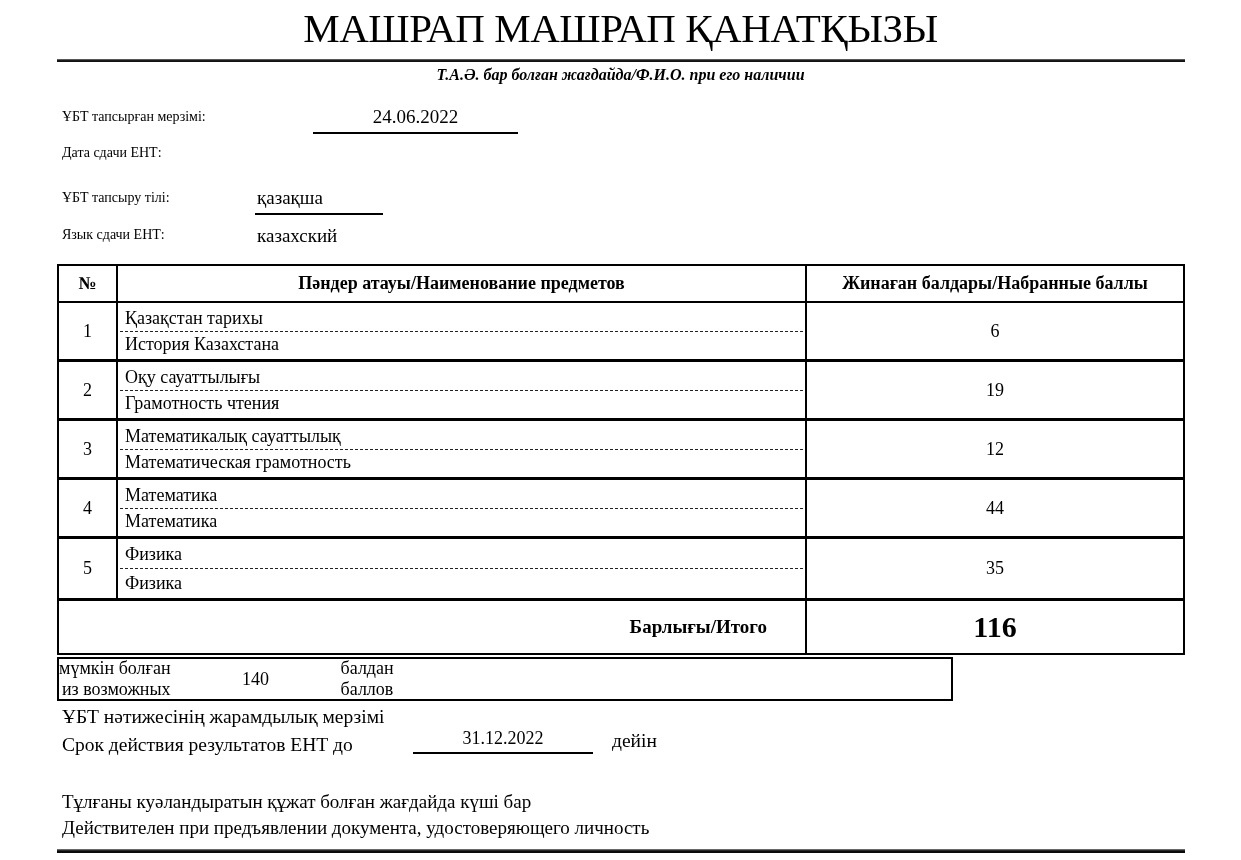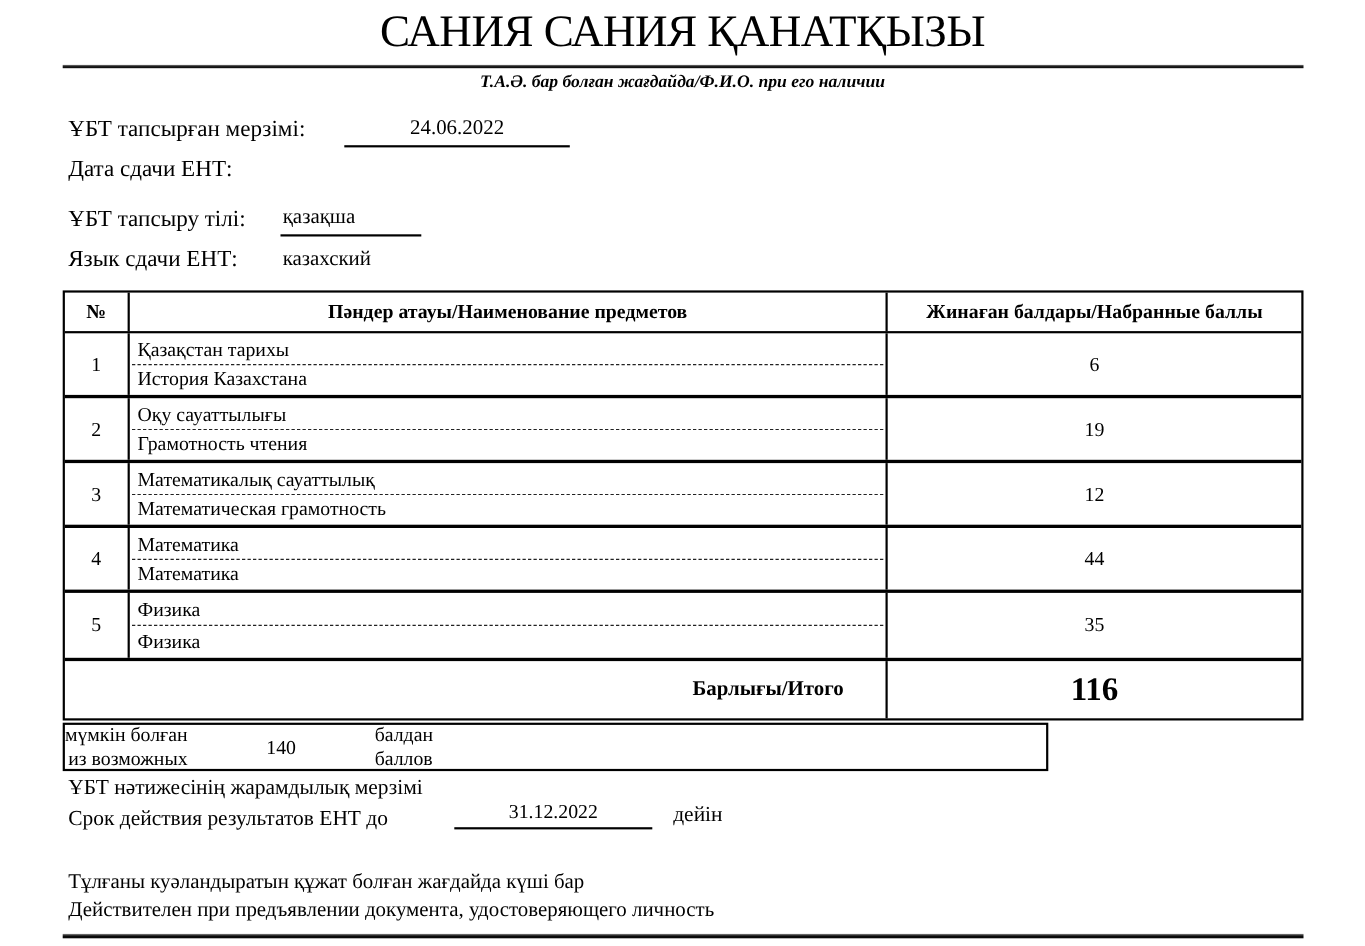--- a/index.html
+++ b/index.html
@@ -38,21 +38,21 @@
     width: 100%;
     text-align: center;
     font-style: italic;
     font-weight: bold;
     font-size: 16px;
   }
 
   
   .lbl {
     position: absolute;
-    font-size: 21px;
+    font-size: 14px;
     line-height: 24px;
     white-space: nowrap;
   }
   .val-underline {
     position: absolute;
     font-size: 19px;
     line-height: 22px;
     border-bottom: 2px solid #000;
     padding-bottom: 4px;
     text-align: center;
@@ -167,21 +167,21 @@
     left: 57px; top: 849px;
     width: 1128px; height: 4px;
     background: linear-gradient(to bottom, #888 0%, #0a0a0a 50%);
   }
 </style>
 </head>
 <body>
 
 <div class="page">
 
-  <h1 class="title">САНИЯ САНИЯ ҚАНАТҚЫЗЫ</h1>
+  <h1 class="title">МАШРАП МАШРАП ҚАНАТҚЫЗЫ</h1>
   <div class="title-rule"></div>
   <div class="subtitle">Т.А.Ә. бар болған жағдайда/Ф.И.О. при его наличии</div>
 
   <div class="lbl" style="left:62px; top:105px;">ҰБТ тапсырған мерзімі:</div>
   <div class="val-underline" style="left:313px; top:106px; width:205px;">24.06.2022</div>
   <div class="lbl" style="left:62px; top:141px;">Дата сдачи ЕНТ:</div>
 
   <div class="lbl" style="left:62px; top:186px;">ҰБТ тапсыру тілі:</div>
   <div class="val-underline" style="left:255px; top:187px; width:128px; text-align:left; padding-left:2px;">қазақша</div>
   <div class="lbl" style="left:62px; top:223px;">Язык сдачи ЕНТ:</div>

